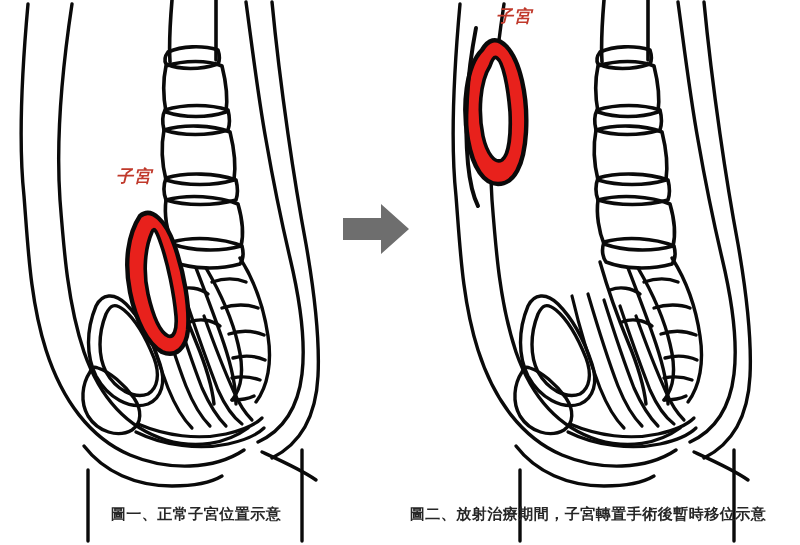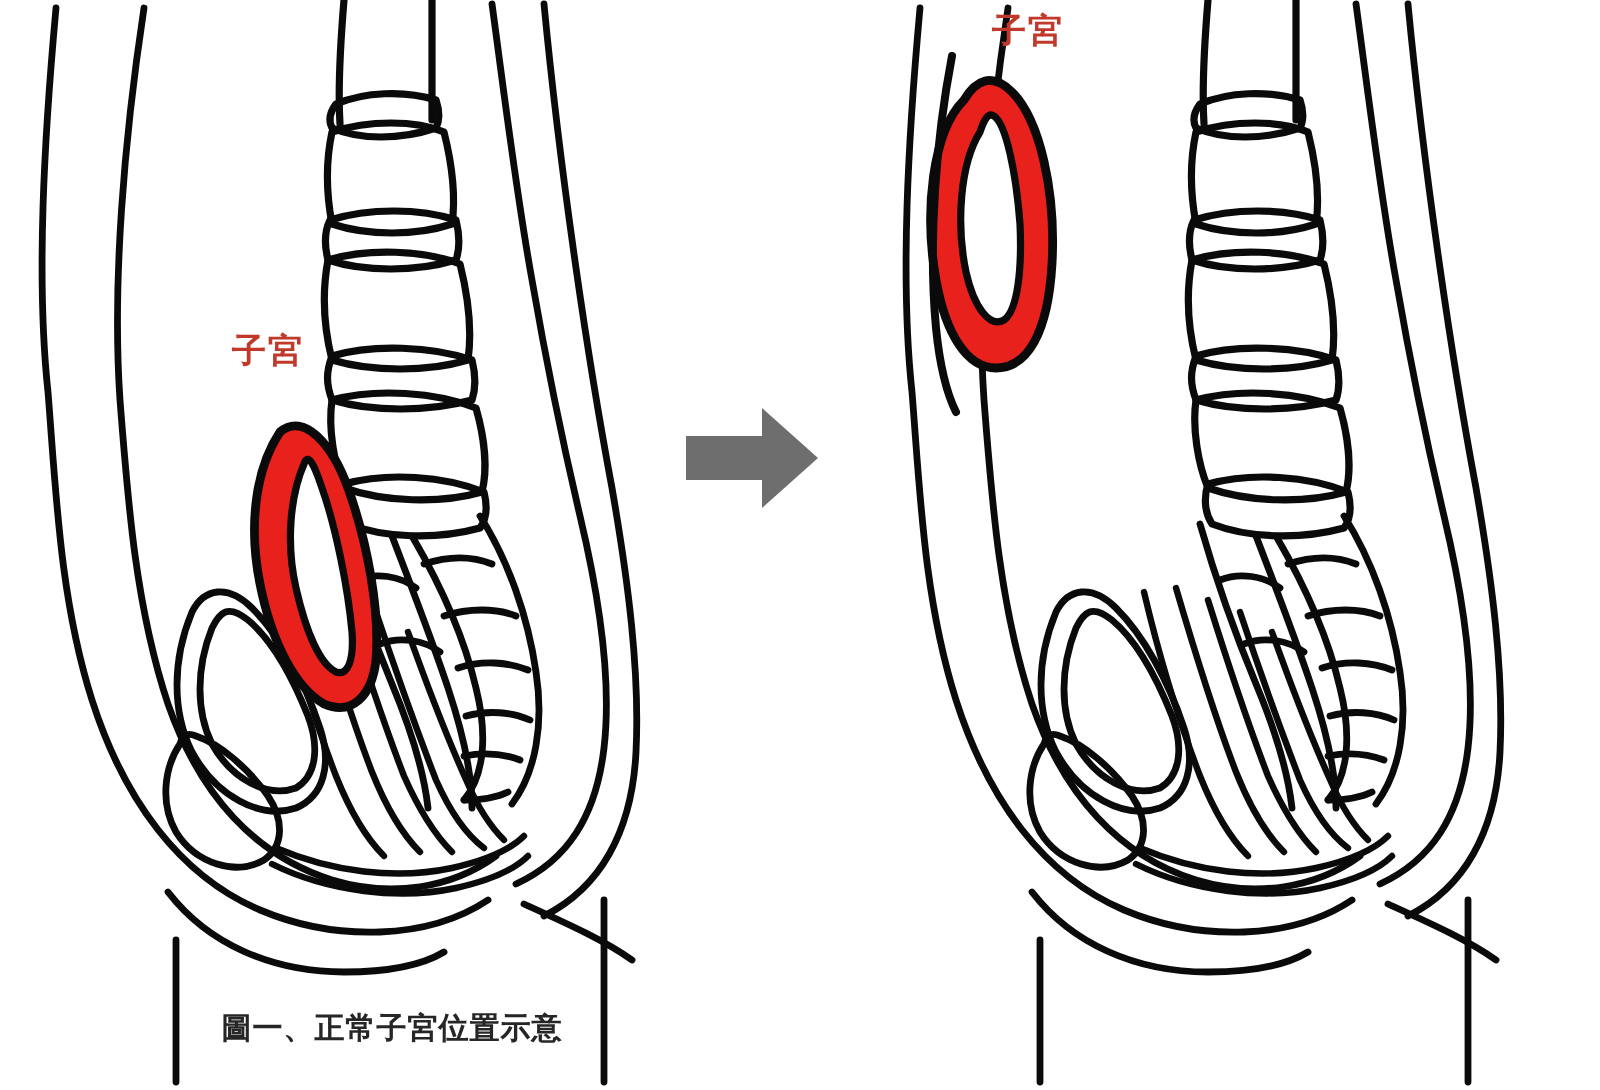--- a/index.html
+++ b/index.html
@@ -43,20 +43,21 @@
 
   .organ-label {
     position: absolute;
     font-family: "DejaVu Sans", "Liberation Sans", sans-serif;
     font-size: 17px;
     font-weight: 600;
     letter-spacing: 1px;
     color: #c0392b;
     white-space: nowrap;
     line-height: 1;
+    font-style: italic;
   }
   #label-left  { left: 116px; top: 168px; }
   #label-right { left: 496px; top: 8px; }
 
   .caption {
     position: absolute;
     top: 505px;
     font-family: "DejaVu Sans", "Liberation Sans", sans-serif;
     font-size: 15px;
     font-weight: 700;
@@ -359,14 +360,15 @@
         <path d="M56 28 C 48 70, 44 120, 48 164 C 50 184, 54 198, 58 206" fill="none" stroke="#0a0a0a" stroke-width="4" stroke-linecap="round"></path>
       </g>
 
     </svg>
   </div>
 
   <div class="organ-label" id="label-right">子宮</div>
 
   <div class="caption" id="caption-left">圖一、正常子宮位置示意</div>
 
+  <div class="caption" id="caption-right">圖二、放射治療期間，子宮轉置手術後暫時移位示意</div>
 
 </div>
 
 </body></html>

